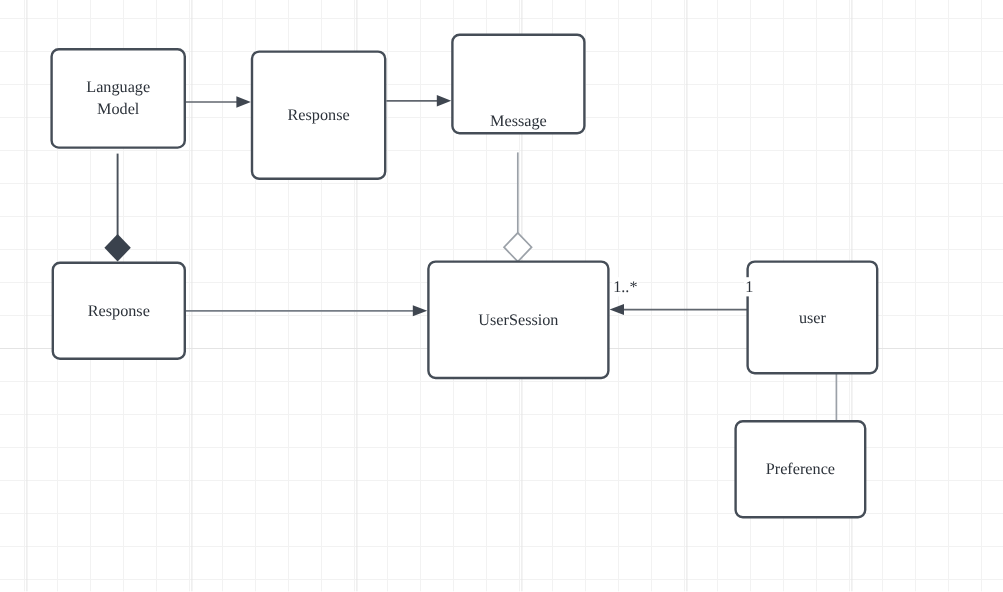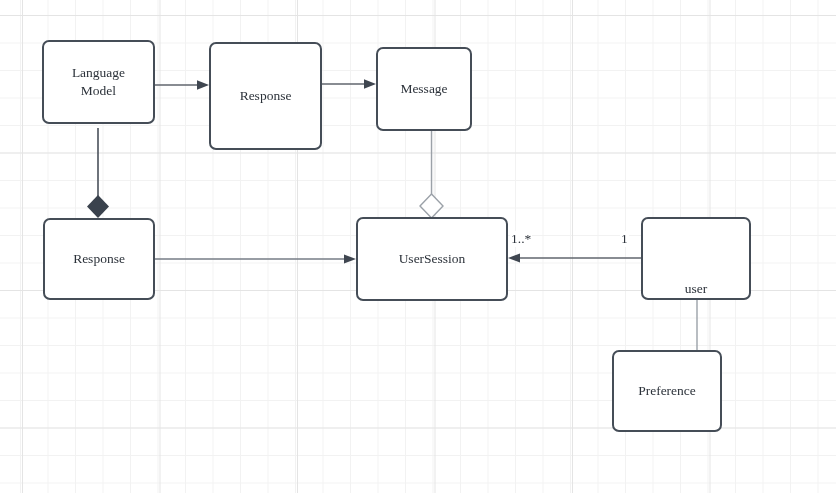--- a/index.html
+++ b/index.html
@@ -99,33 +99,33 @@
 
   <div class="node" style="left:42px; top:40px; width:113px; height:84px;">
     <span class="node-label">Language
 Model</span>
   </div>
 
   <div class="node" style="left:209px; top:42px; width:113px; height:108px;">
     <span class="node-label">Response</span>
   </div>
 
-  <div class="node" style="left:376px; top:47px; width:96px; height:84px;">
+  <div class="node" style="left:376px; top:28px; width:112px; height:84px;align-items:flex-end;">
     <span class="node-label">Message</span>
   </div>
 
   <div class="node" style="left:43px; top:218px; width:112px; height:82px;">
     <span class="node-label">Response</span>
   </div>
 
-  <div class="node" style="left:356px; top:217px; width:152px; height:84px;">
+  <div class="node" style="left:356px; top:217px; width:152px; height:99px;">
     <span class="node-label">UserSession</span>
   </div>
 
-  <div class="node" style="left:641px; top:217px; width:110px; height:83px;align-items:flex-end;">
+  <div class="node" style="left:622px; top:217px; width:110px; height:95px;">
     <span class="node-label">user</span>
   </div>
 
   <div class="node" style="left:612px; top:350px; width:110px; height:82px;">
     <span class="node-label">Preference</span>
   </div>
 
   <div class="edge-label" style="left:510px; top:231px;">1..*</div>
 
   <div class="edge-label" style="left:620px; top:231px;">1</div>

